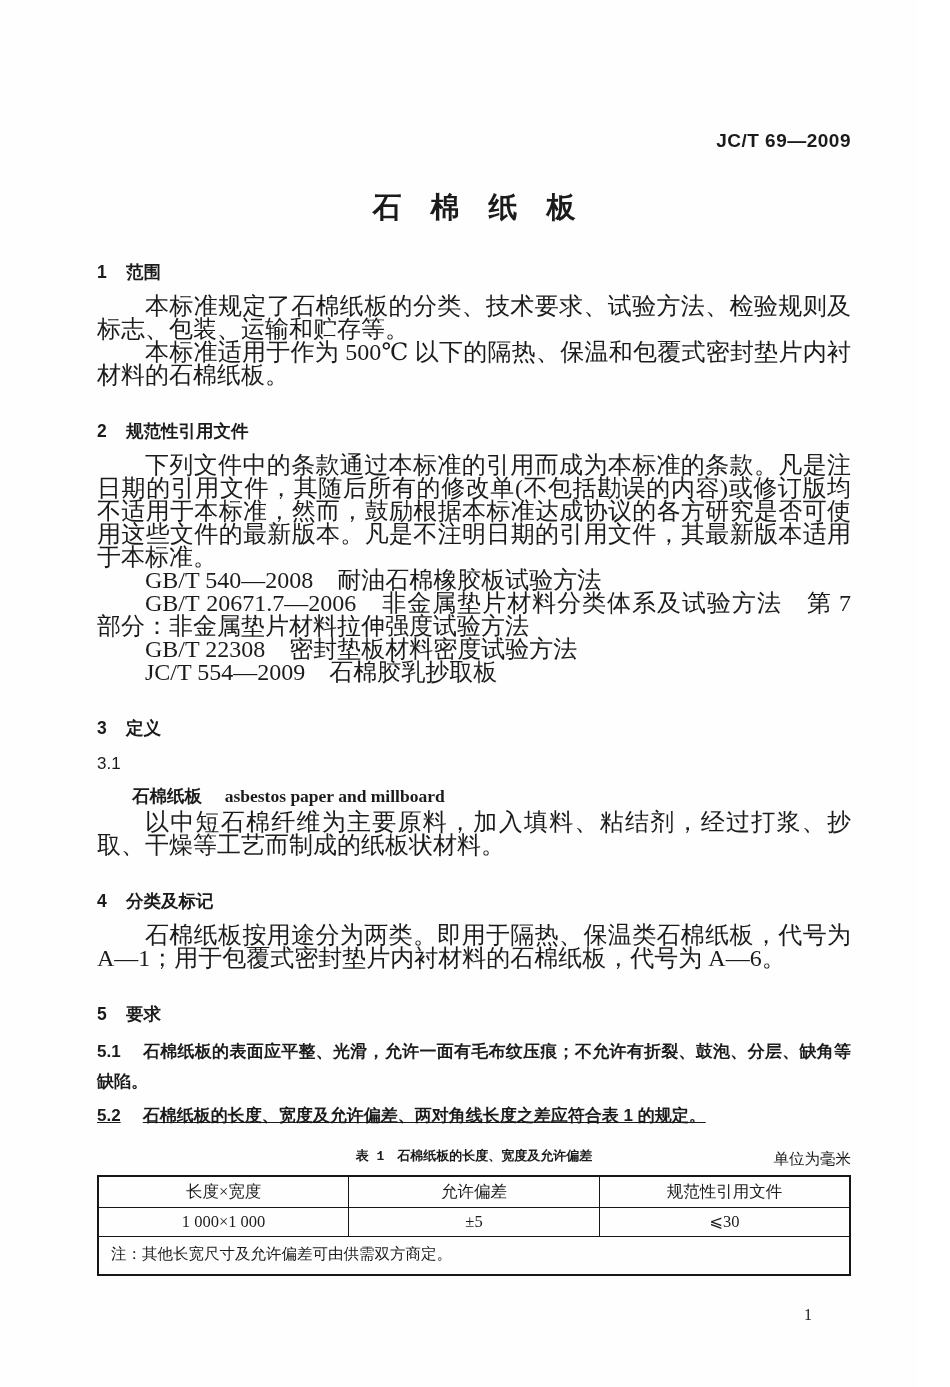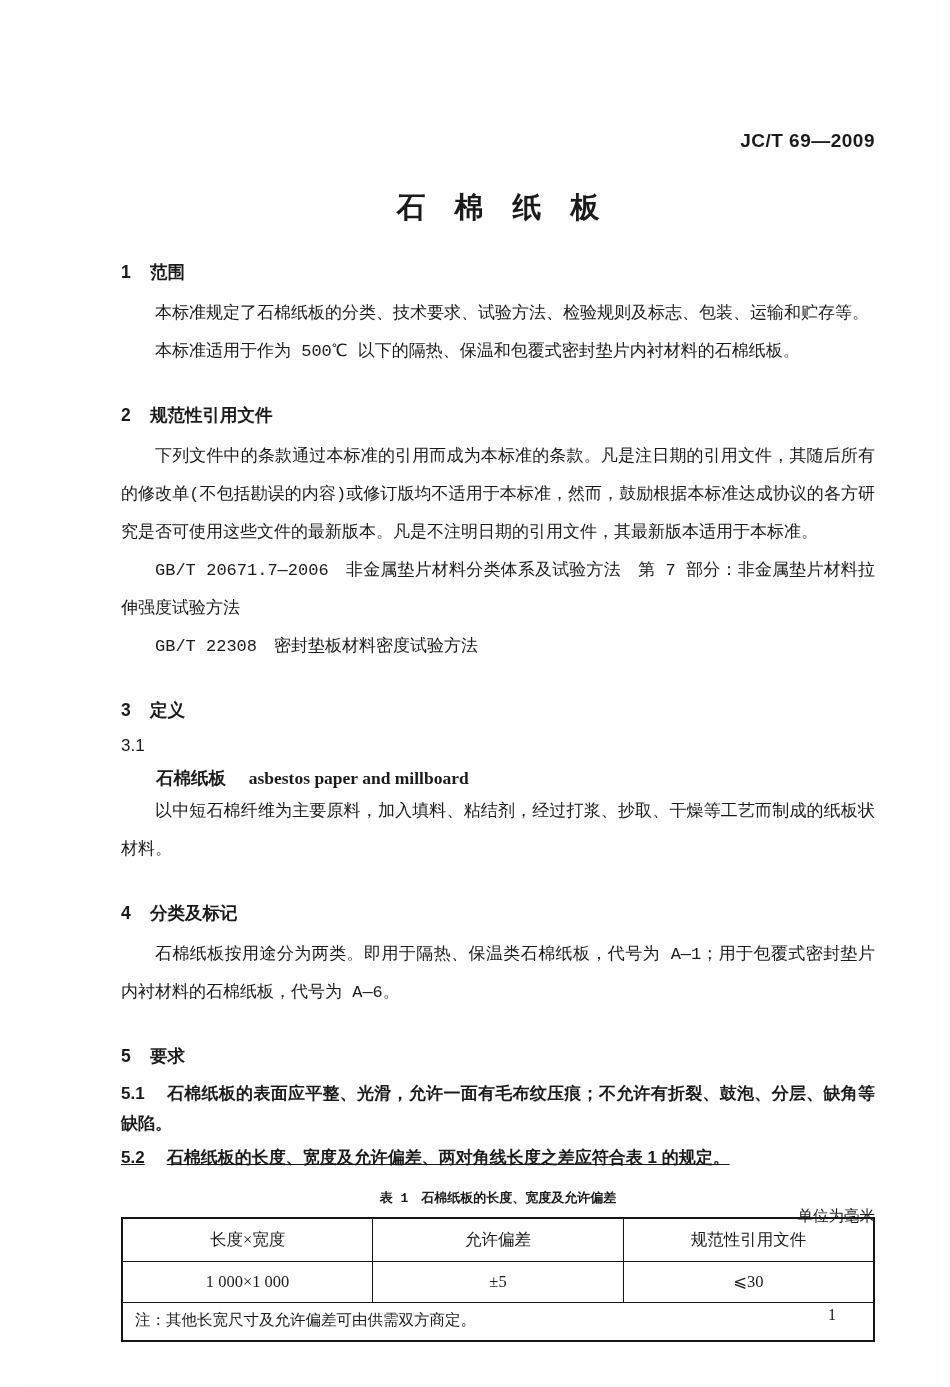--- a/index.html
+++ b/index.html
@@ -4,21 +4,20 @@
 <style>
   html, body { margin: 0; padding: 0; background: #ffffff; }
   .page {
     position: relative;
     width: 918px;
     height: 1387px;
     background: #fefefe;
     color: #1b1b1b;
     font-family: "Liberation Serif", "DejaVu Serif", serif;
     overflow: hidden;
-    margin-left: 24px;
   }
   .content {
     position: absolute;
     left: 97px;
     top: 0;
     width: 754px;
   }
   .doc-code {
     margin-top: 130px;
     text-align: right;
@@ -40,24 +39,23 @@
     margin: 32px 0 0 0;
     font-family: "Liberation Sans", "DejaVu Sans", sans-serif;
     font-weight: 700;
     font-size: 17.5px;
     line-height: 24px;
   }
   .hgap { display: inline-block; width: 1.1em; }
   .hgap2 { display: inline-block; width: 1.3em; }
   p.body {
     margin: 11px 0 0 0;
-    font-size: 17px;
-    line-height: 38px;
+    font-size: 24px;
+    line-height: 23px;
     text-align: justify;
-    font-family: Liberation Mono, monospace;
   }
   p.body.flow { margin: 0; }
   .indent { text-indent: 2em; }
   .clause-num {
     margin: 12px 0 0 0;
     font-family: "Liberation Sans", "DejaVu Sans", sans-serif;
     font-size: 17px;
     line-height: 24px;
   }
   p.term {
@@ -84,37 +82,37 @@
   }
   .tcap {
     text-align: center;
     font-family: Liberation Mono, monospace;
     font-weight: 700;
     font-size: 13px;
   }
   .tunit {
     position: absolute;
     right: 0;
-    top: 18px;
+    top: 2px;
     font-size: 15.5px;
     font-weight: 400;
-    font-family: Liberation Mono, monospace;
+    font-family: Liberation Sans, sans-serif;
   }
   table.t1 {
     width: 100%;
     border-collapse: collapse;
     border: 2.5px solid #161616;
     table-layout: fixed;
   }
   table.t1 th, table.t1 td {
     border: 1.5px solid #161616;
     font-weight: 400;
     font-size: 16.5px;
     text-align: center;
-    padding: 10px 4px;
+    padding: 4px 4px;
     font-family: "Liberation Serif", "DejaVu Serif", serif;
   }
   table.t1 td.note-cell {
     text-align: left;
     font-size: 15.5px;
     padding: 7px 24px 9px 12px;
   }
   .page-num {
     position: absolute;
     top: 1306px;
@@ -132,22 +130,24 @@
     <div class="doc-code">JC/T 69—2009</div>
 
     <h1 class="doc-title">石棉纸板</h1>
 
     <h2 class="sec-heading"><span>1</span><span class="hgap"></span><span>范围</span></h2>
     <p class="body indent">本标准规定了石棉纸板的分类、技术要求、试验方法、检验规则及标志、包装、运输和贮存等。</p>
     <p class="body indent flow">本标准适用于作为 500℃ 以下的隔热、保温和包覆式密封垫片内衬材料的石棉纸板。</p>
 
     <h2 class="sec-heading"><span>2</span><span class="hgap"></span><span>规范性引用文件</span></h2>
     <p class="body indent">下列文件中的条款通过本标准的引用而成为本标准的条款。凡是注日期的引用文件，其随后所有的修改单(不包括勘误的内容)或修订版均不适用于本标准，然而，鼓励根据本标准达成协议的各方研究是否可使用这些文件的最新版本。凡是不注明日期的引用文件，其最新版本适用于本标准。</p>
+    <p class="body indent flow">GB/T 540—2008　耐油石棉橡胶板试验方法</p>
     <p class="body indent flow">GB/T 20671.7—2006　非金属垫片材料分类体系及试验方法　第 7 部分：非金属垫片材料拉伸强度试验方法</p>
     <p class="body indent flow">GB/T 22308　密封垫板材料密度试验方法</p>
+    <p class="body indent flow">JC/T 554—2009　石棉胶乳抄取板</p>
 
     <h2 class="sec-heading"><span>3</span><span class="hgap"></span><span>定义</span></h2>
     <p class="clause-num">3.1</p>
     <p class="term"><span class="term-zh">石棉纸板</span><span class="hgap2"></span><span class="term-en">asbestos paper and millboard</span></p>
     <p class="body indent flow">以中短石棉纤维为主要原料，加入填料、粘结剂，经过打浆、抄取、干燥等工艺而制成的纸板状材料。</p>
 
     <h2 class="sec-heading"><span>4</span><span class="hgap"></span><span>分类及标记</span></h2>
     <p class="body indent">石棉纸板按用途分为两类。即用于隔热、保温类石棉纸板，代号为 A—1；用于包覆式密封垫片内衬材料的石棉纸板，代号为 A—6。</p>
 
     <h2 class="sec-heading"><span>5</span><span class="hgap"></span><span>要求</span></h2>

